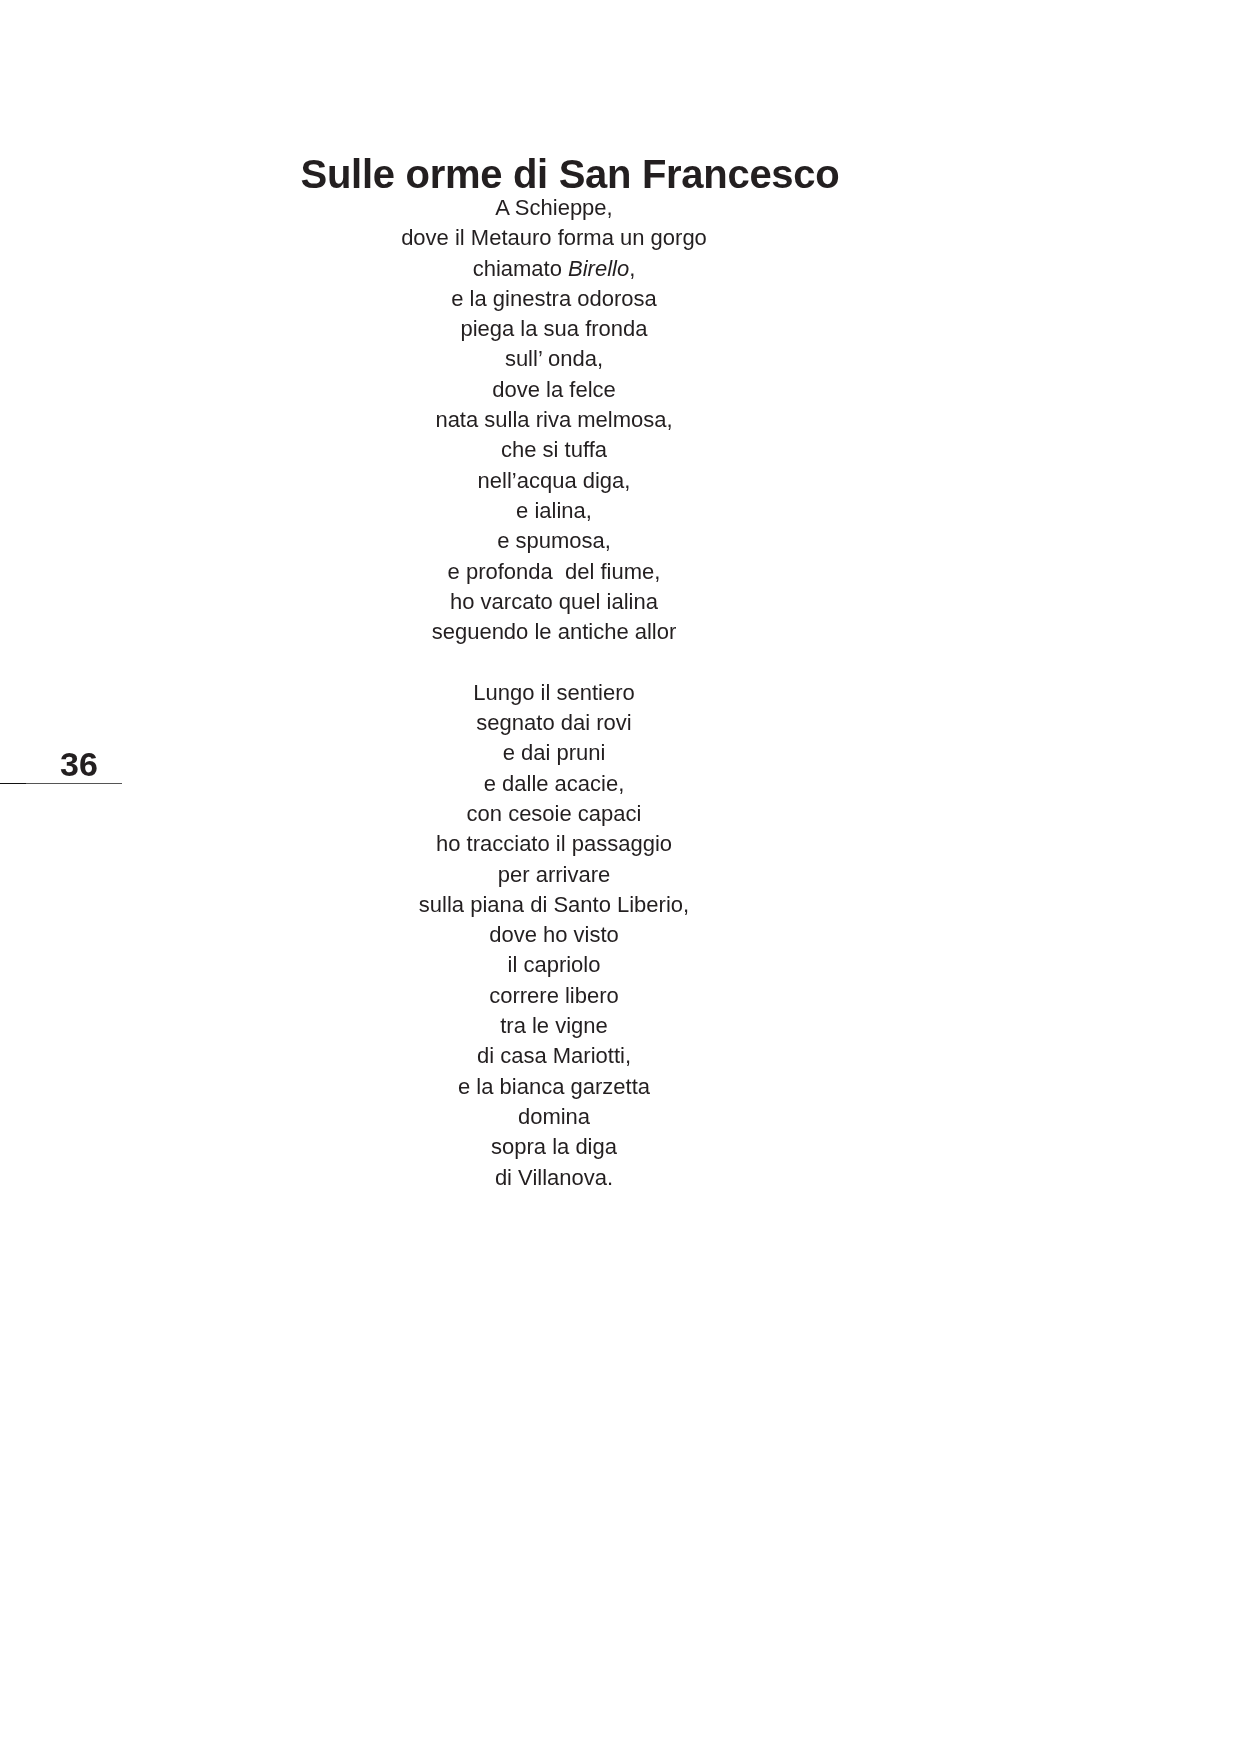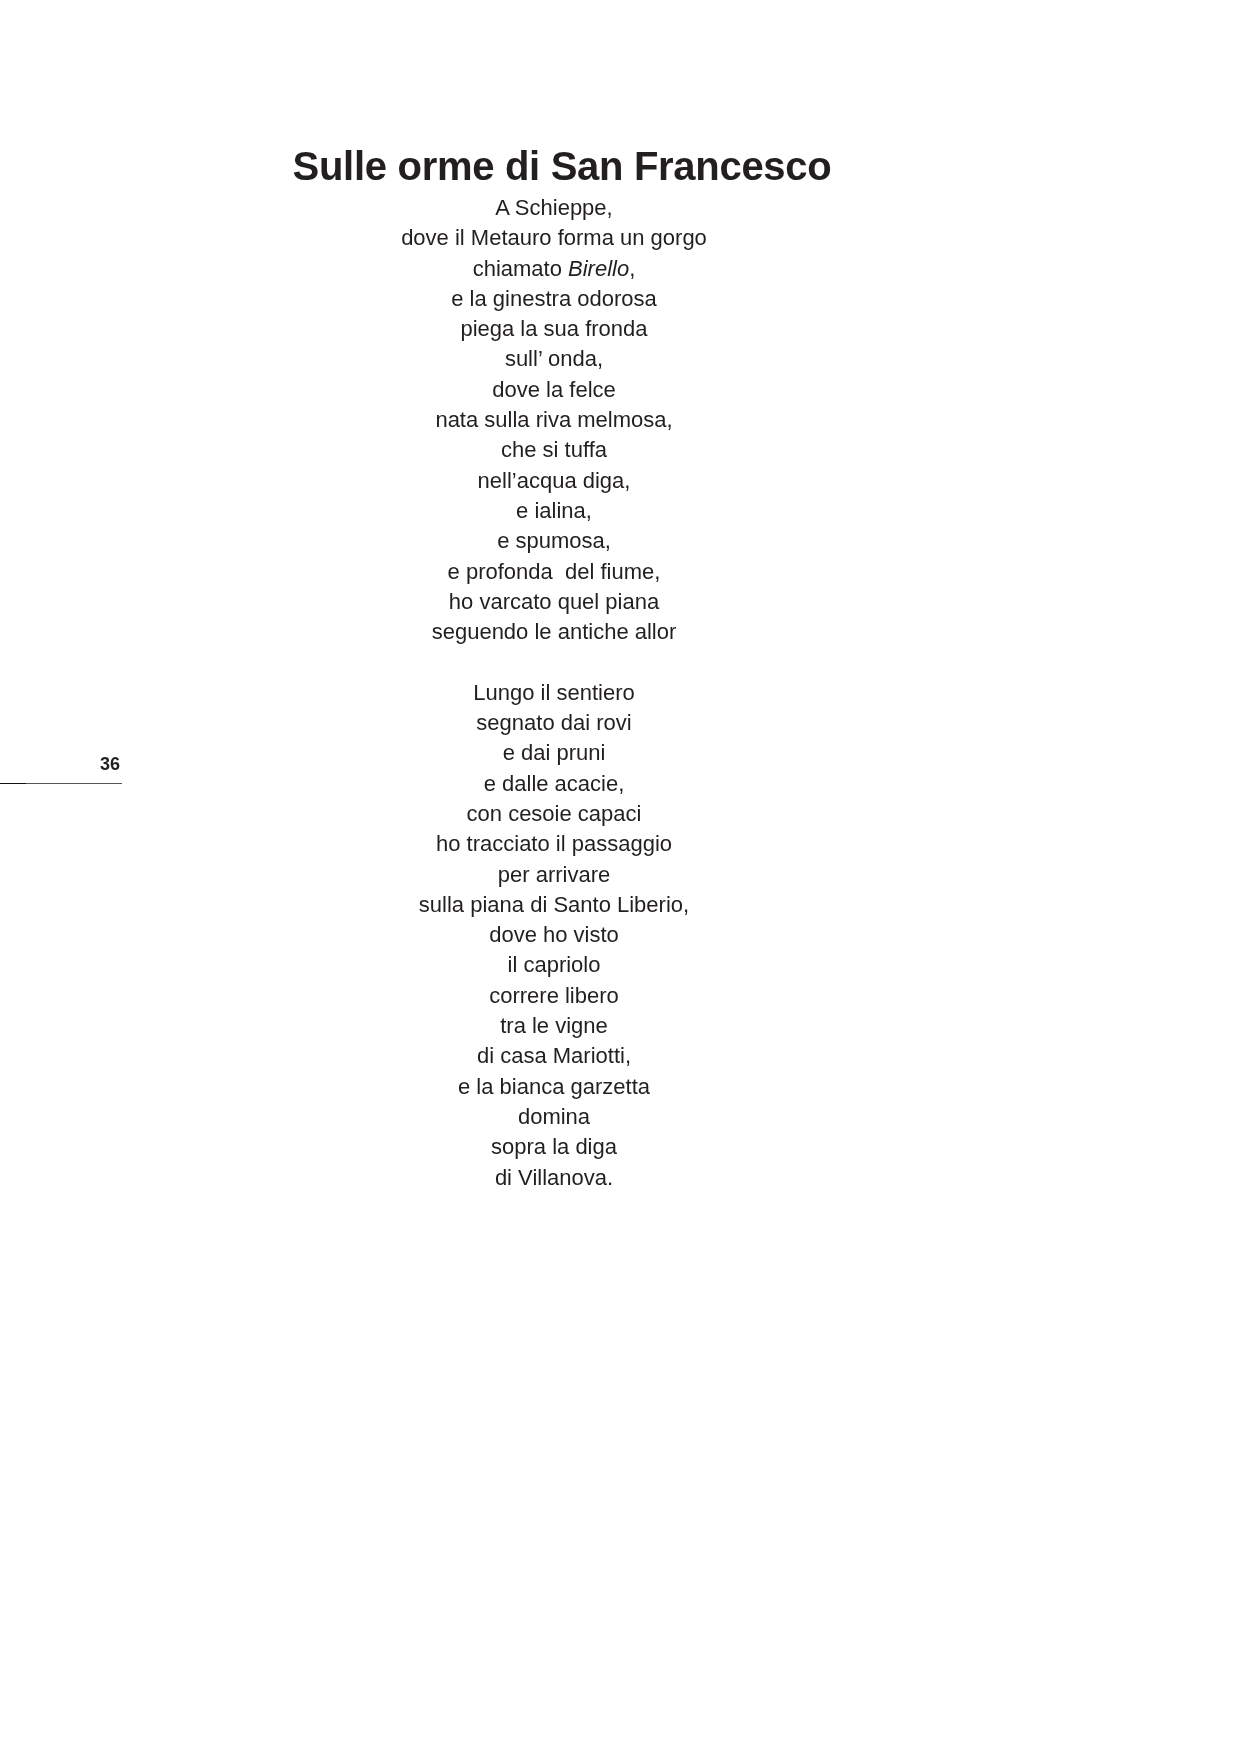--- a/index.html
+++ b/index.html
@@ -18,21 +18,21 @@
     .page-title {
       position: absolute;
       left: 0;
       width: 1108px;
       top: 134px;
       text-align: center;
       font-weight: bold;
       font-size: 40px;
       line-height: 48px;
       letter-spacing: -0.3px;
-      margin: 8px;
+      margin: 16px;
     }
     .poem {
       position: absolute;
       left: 0;
       width: 1108px;
       top: 193px;
       text-align: center;
       font-size: 22px;
       line-height: 30.3px;
     }
@@ -43,23 +43,22 @@
       display: block;
       white-space: pre;
     }
     .line em {
     }
     .page-number {
       position: absolute;
       left: 60px;
       width: 60px;
       top: 748px;
-      text-align: right;
       font-weight: bold;
-      font-size: 18px;
+      font-size: 34px;
       line-height: 32px;
     }
     .page-rule {
       position: absolute;
       left: 0;
       top: 783px;
       width: 122px;
       height: 1px;
       background: #555555;
     }
@@ -87,21 +86,21 @@
     <span class="line">e la ginestra odorosa</span>
     <span class="line">piega la sua fronda</span>
     <span class="line">sull’ onda,</span>
     <span class="line">dove la felce</span>
     <span class="line">nata sulla riva melmosa,</span>
     <span class="line">che si tuffa</span>
     <span class="line">nell’acqua diga,</span>
     <span class="line">e ialina,</span>
     <span class="line">e spumosa,</span>
     <span class="line">e profonda  del fiume,</span>
-    <span class="line">ho varcato quel piana</span>
+    <span class="line">ho varcato quel ialina</span>
     <span class="line">seguendo le antiche allor</span>
   </div>
 
   <div class="stanza">
     <span class="line">Lungo il sentiero</span>
     <span class="line">segnato dai rovi</span>
     <span class="line">e dai pruni</span>
     <span class="line">e dalle acacie,</span>
     <span class="line">con cesoie capaci</span>
     <span class="line">ho tracciato il passaggio</span>

